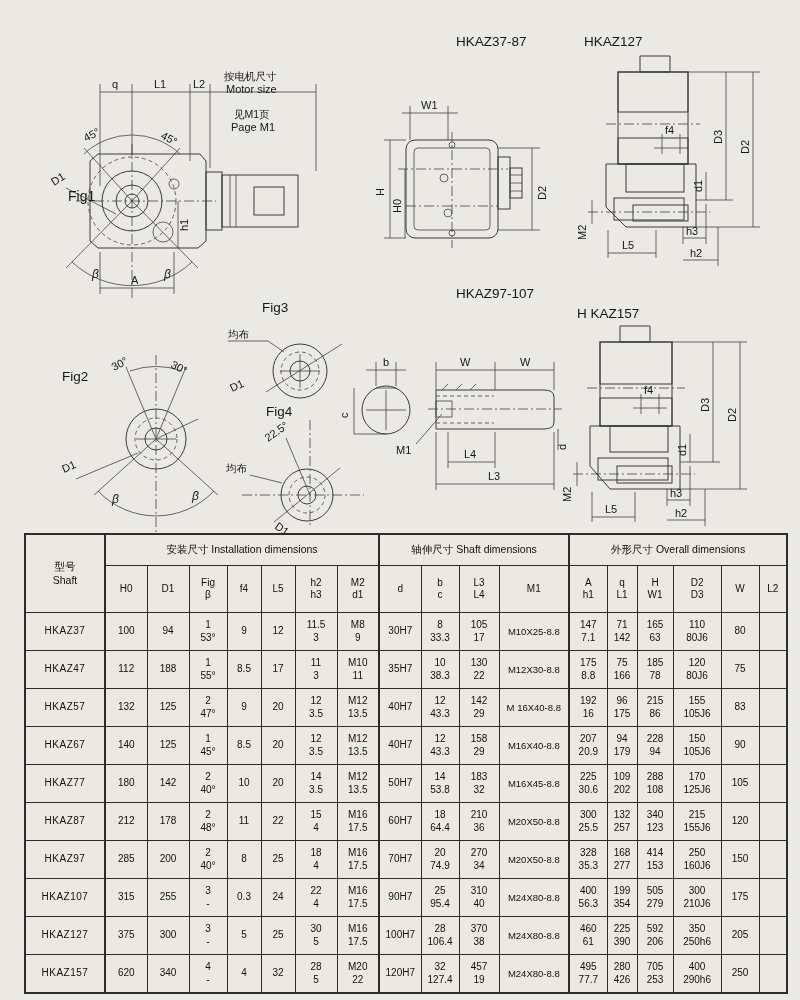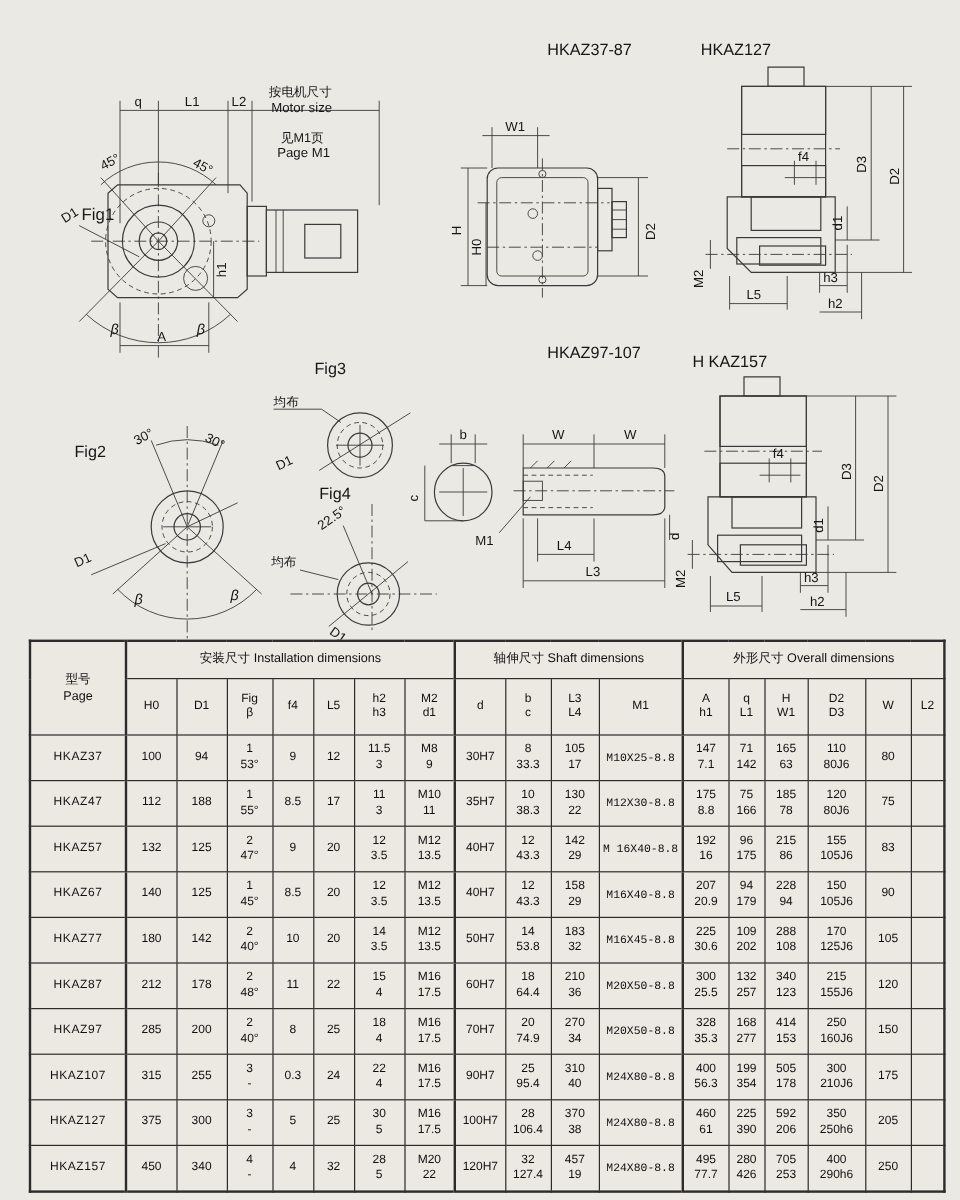--- a/index.html
+++ b/index.html
@@ -20,21 +20,21 @@
             table-layout:fixed;border:2px solid #2c2c2c;background:#ece9e3;}
   table.dim th,table.dim td{border:1px solid #2c2c2c;text-align:center;vertical-align:middle;
             font-size:10px;font-weight:normal;white-space:pre-line;padding:0;line-height:1.25;color:#101010;}
   tr.grow th{height:30px;font-size:10.5px;}
   tr.srow th{height:46px;}
   tbody td{height:37px;}
   td.model{font-size:10.5px;letter-spacing:0.5px;margin-top:12px;}
   table.dim td:nth-child(2),table.dim th.b2,
   table.dim td:nth-child(9),table.dim th.b9,
   table.dim td:nth-child(13),table.dim th.b13{border-left:2px solid #2c2c2c;}
-  table.dim td:nth-child(12){font-size:9.5px;font-family:Liberation Mono, monospace;}
+  table.dim td:nth-child(12){font-size:9.5px;}
 </style>
 </head>
 <body>
 
 <div class="page">
 
   <div class="fig" style="left:28px;top:36px;width:300px;height:262px">
     <svg width="300" height="262" viewBox="0 0 300 262">
 
       <line x1="72" y1="48" x2="72" y2="150" class="thin"></line>
@@ -83,21 +83,21 @@
       <line x1="104" y1="165" x2="170" y2="232" class="thin"></line>
       <path d="M44,226 A88,88 0 0 0 164,226" class="thin"></path>
       <text x="64" y="242" class="it">β</text>
       <text x="136" y="242" class="it">β</text>
 
       <line x1="72" y1="216" x2="72" y2="258" class="thin"></line>
       <line x1="146" y1="216" x2="146" y2="258" class="thin"></line>
       <line x1="72" y1="252" x2="146" y2="252" class="thin"></line>
       <text x="103" y="248">A</text>
     </svg>
-    <span style="position:absolute;left:40px;top:134px;font-size:14px">Fig1</span>
+    <span style="position:absolute;left:40px;top:152px;font-size:14px">Fig1</span>
   </div>
 
   <div class="fig" style="left:348px;top:28px;width:215px;height:240px">
     <svg width="215" height="240" viewBox="0 0 215 240">
       <text x="108" y="18" class="t">HKAZ37-87</text>
 
       <line x1="62" y1="78" x2="62" y2="112" class="thin"></line>
       <line x1="100" y1="78" x2="100" y2="112" class="thin"></line>
       <line x1="54" y1="85" x2="110" y2="85" class="thin"></line>
       <text x="73" y="81">W1</text>
@@ -288,21 +288,21 @@
       <line x1="151" y1="150" x2="151" y2="186" class="thin"></line>
       <line x1="104" y1="180" x2="151" y2="180" class="thin"></line>
       <text x="120" y="176">L4</text>
       <line x1="92" y1="150" x2="92" y2="208" class="thin"></line>
       <line x1="210" y1="150" x2="210" y2="208" class="thin"></line>
       <line x1="92" y1="202" x2="210" y2="202" class="thin"></line>
       <text x="144" y="198">L3</text>
     </svg>
   </div>
 
-  <div class="fig" style="left:565px;top:282px;width:232px;height:235px">
+  <div class="fig" style="left:565px;top:294px;width:232px;height:235px">
     <svg width="232" height="235" viewBox="0 0 232 235">
       <defs>
         <pattern id="h2p" width="6" height="6" patternUnits="userSpaceOnUse" patternTransform="rotate(45)">
           <line x1="0" y1="0" x2="0" y2="6" style="stroke:#555;stroke-width:0.7"></line>
         </pattern>
       </defs>
       <text x="12" y="24" class="t">H KAZ157</text>
       <polygon points="55,32 85,32 85,48 55,48" fill="url(#h2p)"></polygon>
       <rect x="35" y="48" width="72" height="42" fill="url(#h2p)"></rect>
       <rect x="35" y="104" width="72" height="28" fill="url(#h2p)"></rect>
@@ -364,21 +364,21 @@
       <col style="width:38px">
         <col style="width:30px">
         <col style="width:36px">
         <col style="width:48px">
       <col style="width:38px">
         <col style="width:28px">
     </colgroup>
     <thead>
       <tr class="grow">
         <th rowspan="2">型号
-Page</th>
+Shaft</th>
         <th colspan="7" class="b2">安装尺寸 Installation dimensions</th>
         <th colspan="4" class="b9">轴伸尺寸 Shaft dimensions</th>
         <th colspan="6" class="b13">外形尺寸 Overall dimensions</th>
       </tr>
       <tr class="srow">
           <th class="b2">H0</th>
           <th>D1</th>
           <th>Fig
 β</th>
           <th>f4</th>
@@ -625,21 +625,21 @@
           <td>25
 95.4</td>
           <td>310
 40</td>
           <td>M24X80-8.8</td>
           <td>400
 56.3</td>
           <td>199
 354</td>
           <td>505
-178</td>
+279</td>
           <td>300
 210J6</td>
           <td>175</td>
           <td></td>
         </tr>
         <tr>
           <td class="model">HKAZ127</td>
           <td>375</td>
           <td>300</td>
           <td>3
@@ -662,21 +662,21 @@
 390</td>
           <td>592
 206</td>
           <td>350
 250h6</td>
           <td>205</td>
           <td></td>
         </tr>
         <tr>
           <td class="model">HKAZ157</td>
-          <td>450</td>
+          <td>620</td>
           <td>340</td>
           <td>4
 -</td>
           <td>4</td>
           <td>32</td>
           <td>28
 5</td>
           <td>M20
 22</td>
           <td>120H7</td>

